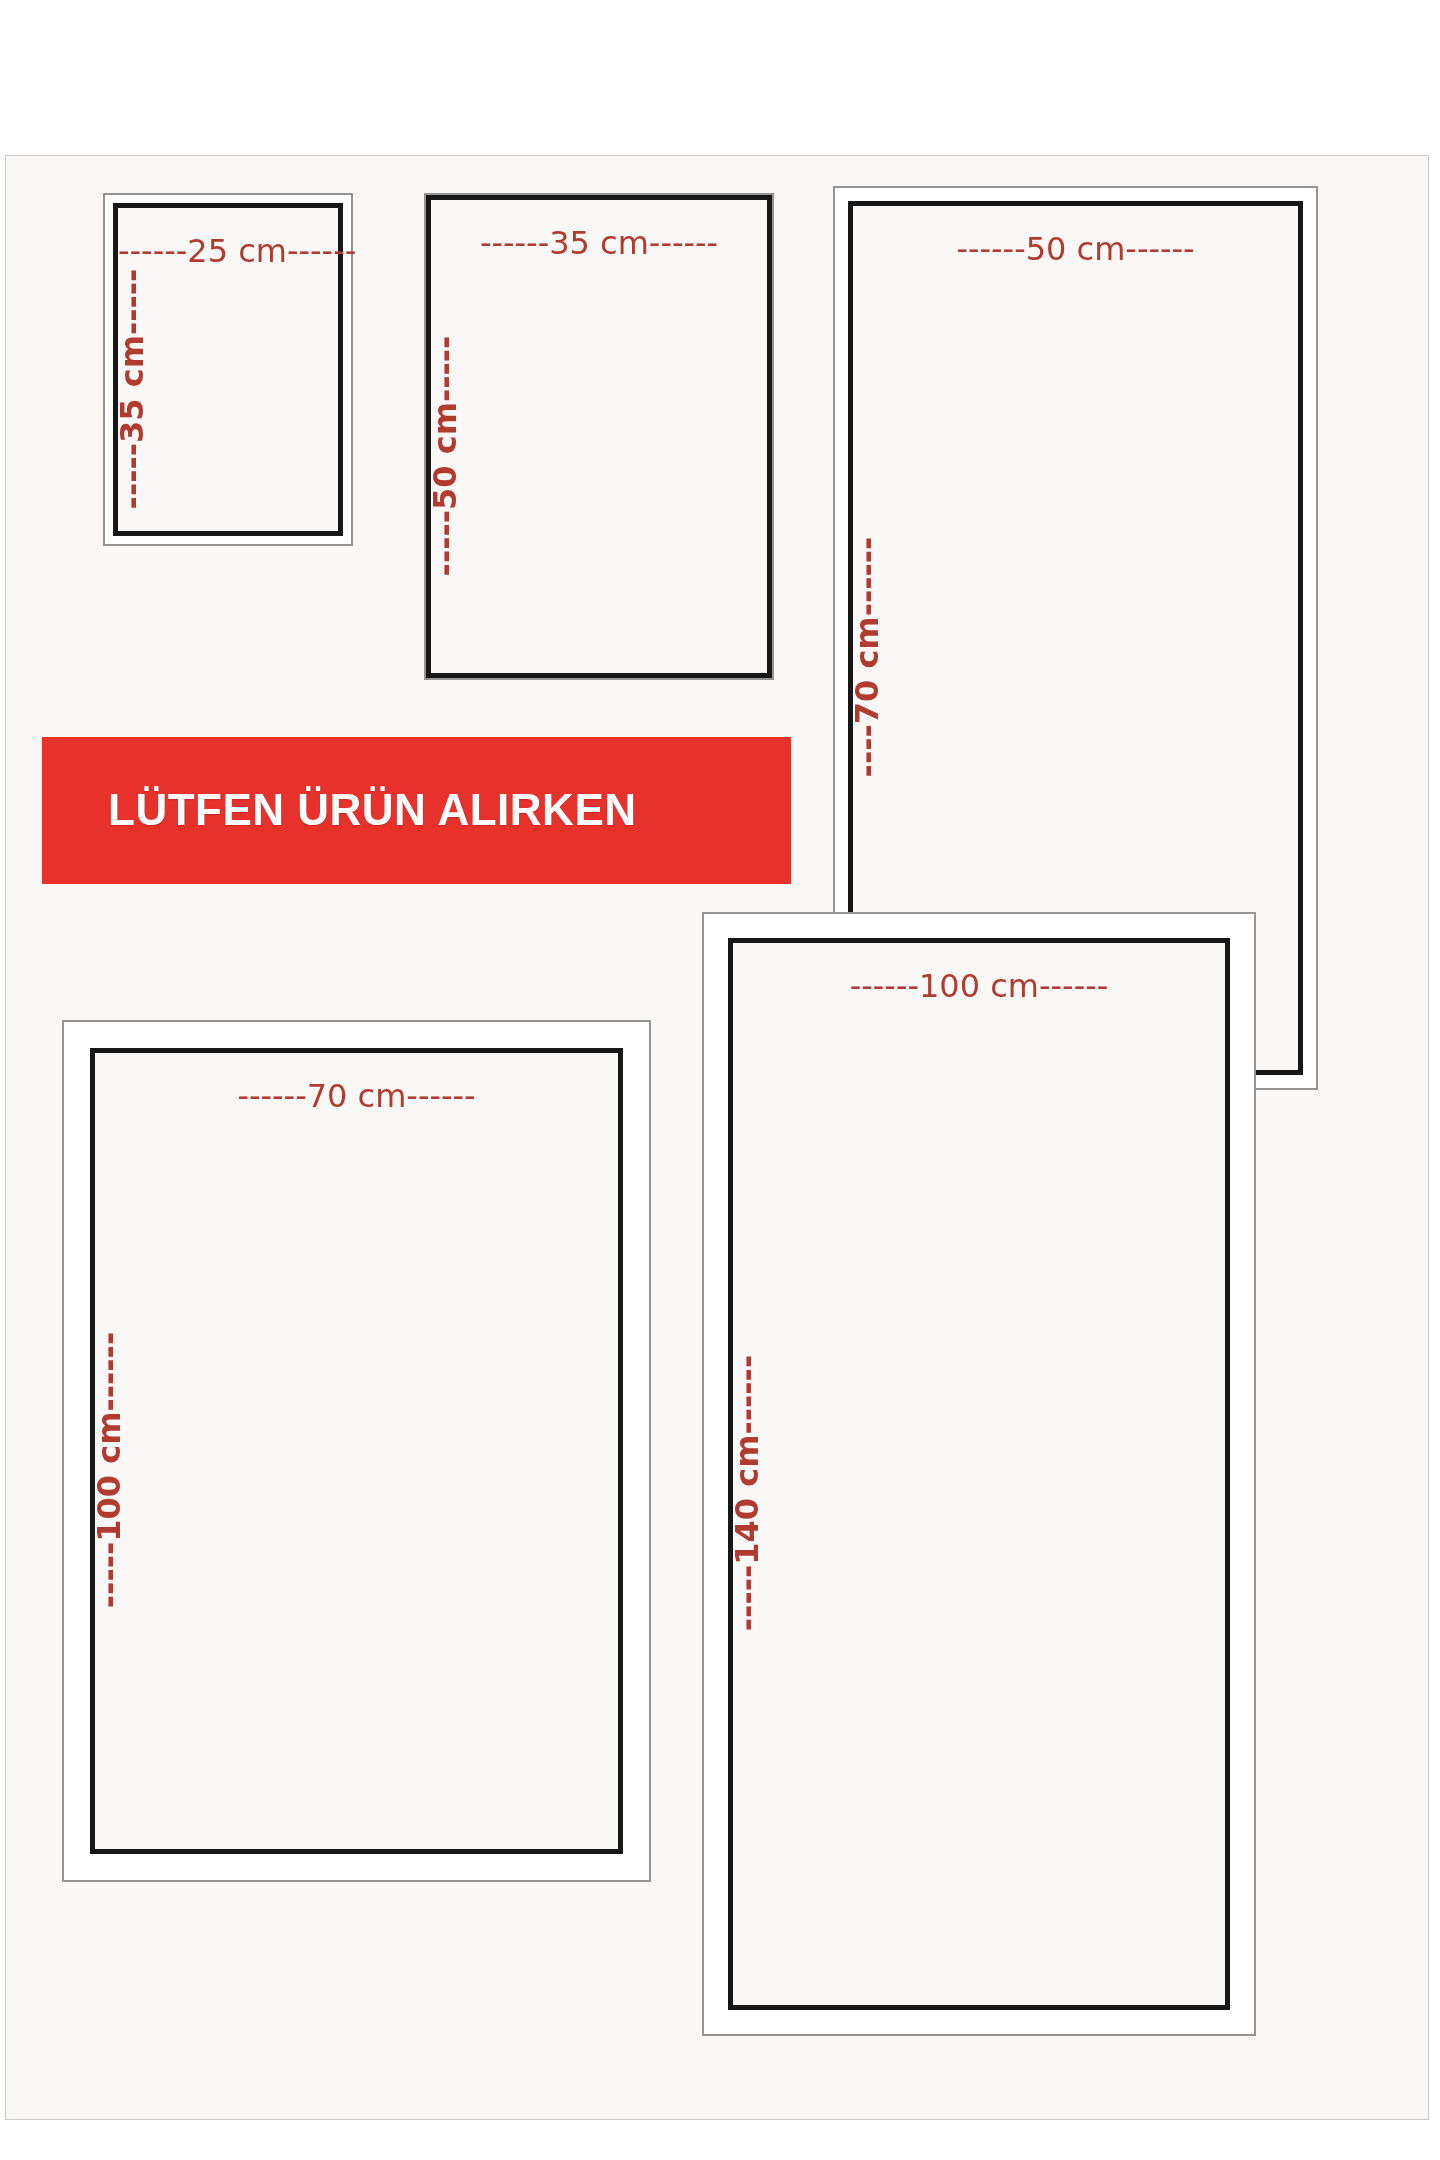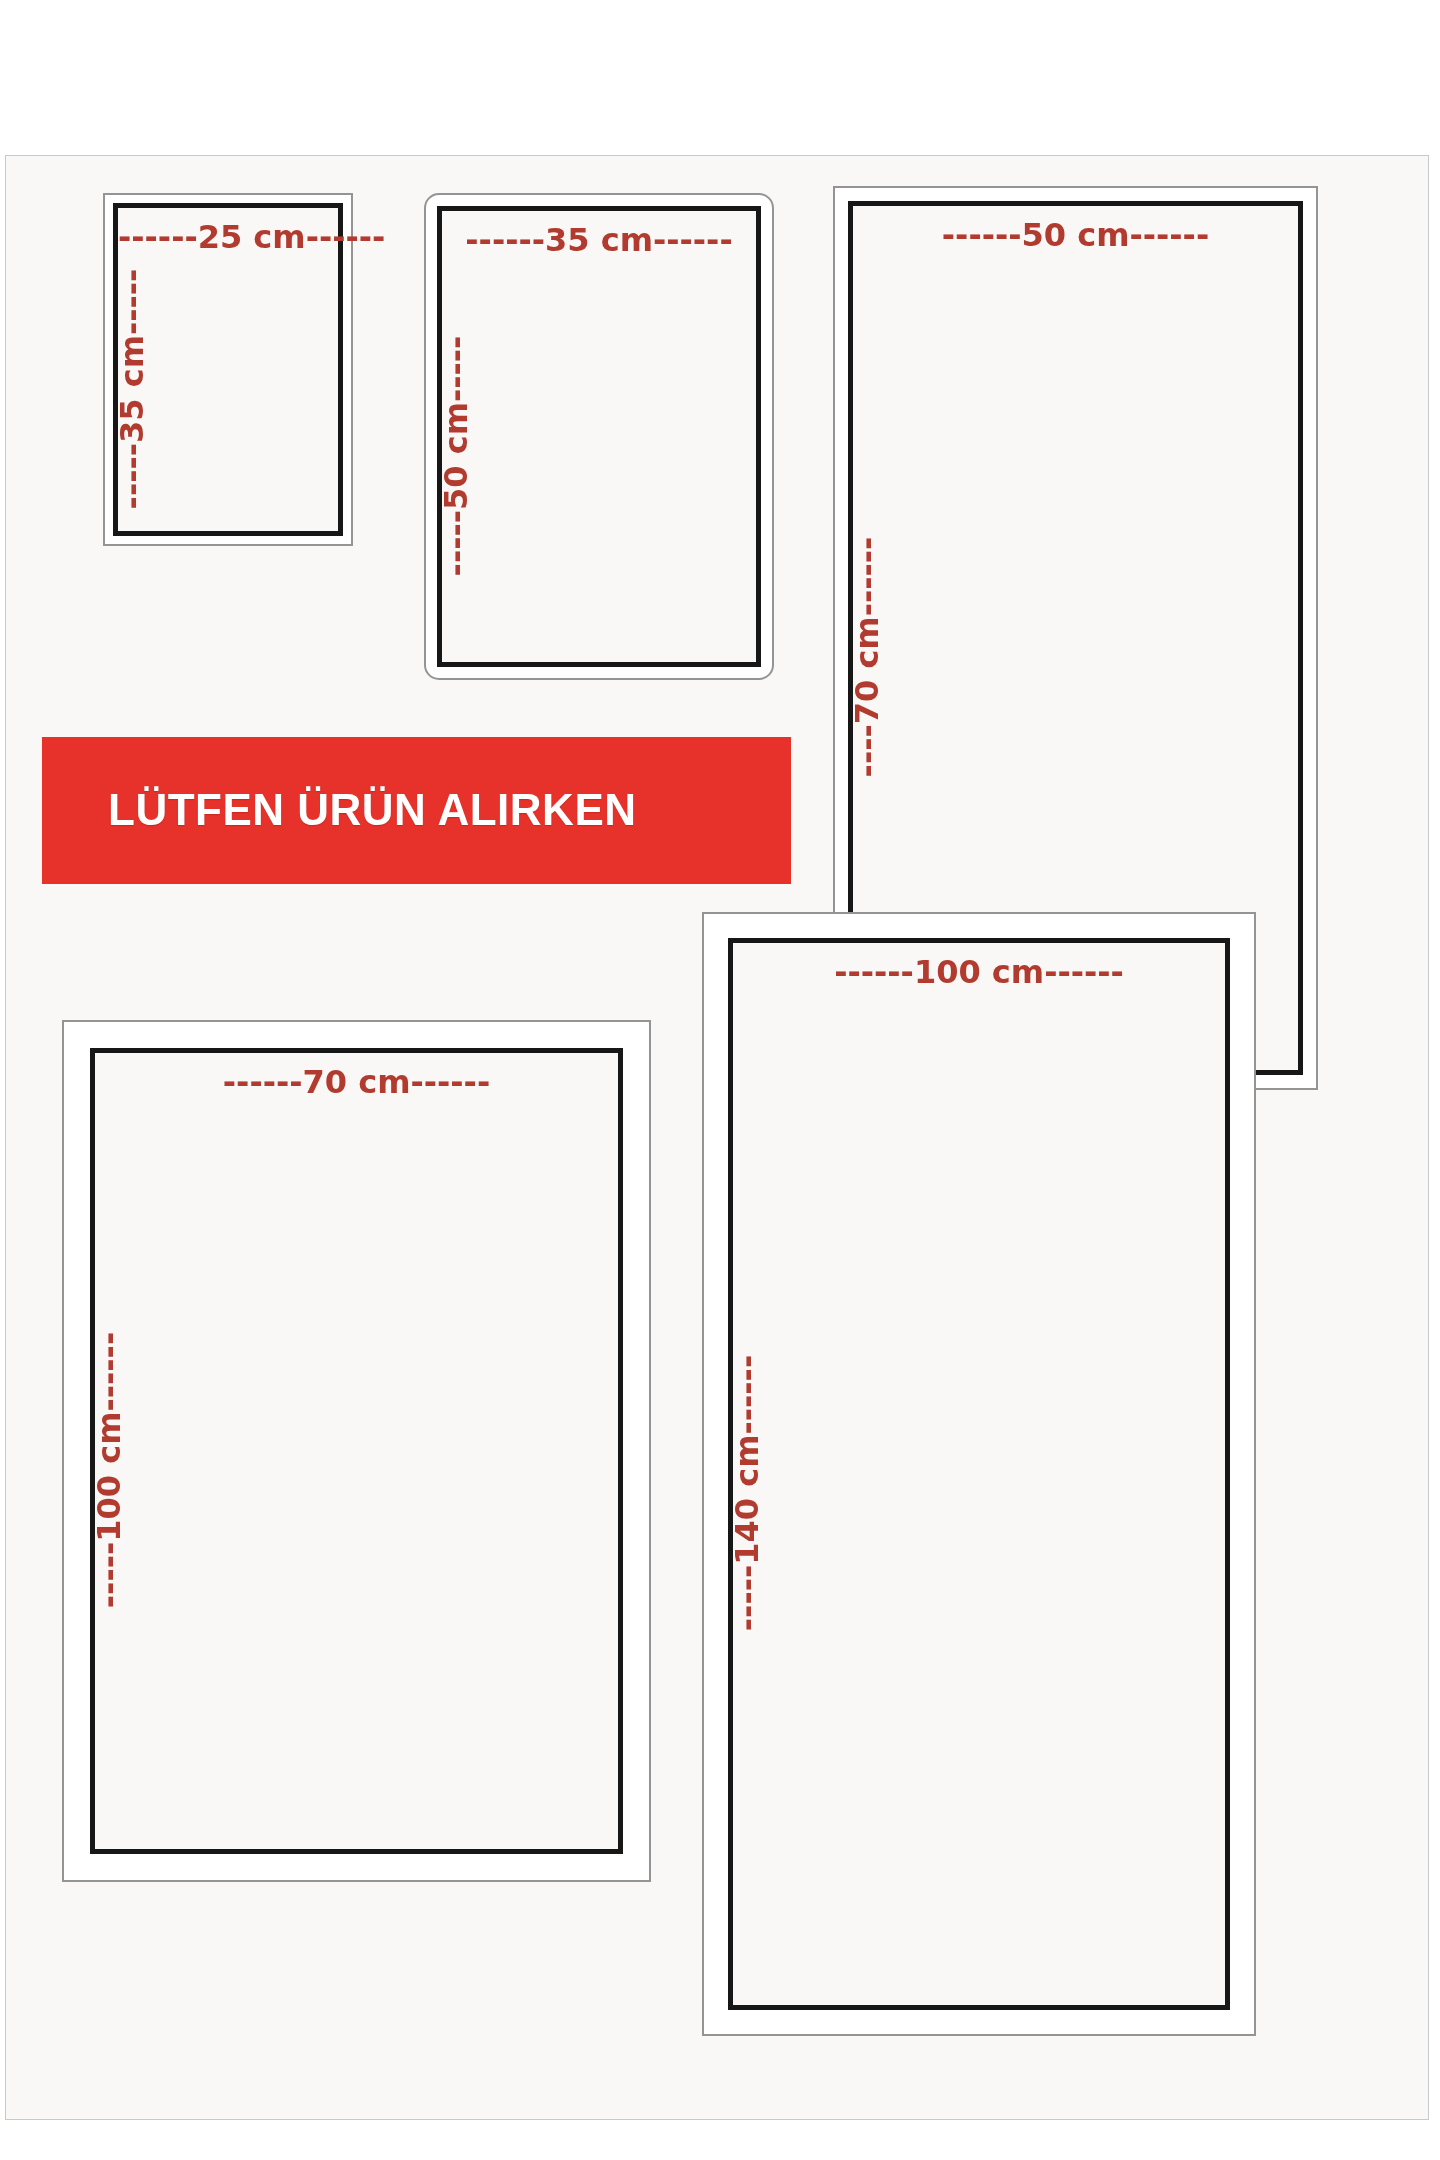--- a/index.html
+++ b/index.html
@@ -28,24 +28,24 @@
     position:absolute;
     background:#ffffff;
     border:2px solid var(--outer-border-gray);
   }
   .size-box .inner{
     position:relative;width:100%;height:100%;
     border:5px solid var(--border-black);
     background:var(--page-bg);
   }
   .dim-top{
-    position:absolute;top:10px;left:0;right:0;
+    position:absolute;top:24px;left:0;right:0;
     text-align:center;
     color:var(--label-red);
-    font-size:32px;font-weight:bold;
+    font-size:32px;font-weight:normal;
     white-space:nowrap;
     letter-spacing:0px;
   }
   .dim-left{
     position:absolute;top:50%;left:14px;
     transform-origin:left center;
     transform:rotate(-90deg) translateX(-50%);
     color:var(--label-red);
     font-size:32px;font-weight:bold;
     white-space:nowrap;
@@ -60,21 +60,21 @@
   }
   .banner .line{
     font-family:"Liberation Sans","DejaVu Sans",sans-serif;
     font-size:44px;font-weight:bold;
     letter-spacing:0.5px;
     line-height:1.1;
     text-shadow:0 1px 1px rgba(140,20,15,0.35);
   }
   
   .box-25x35 {left:103px;top:193px;width:250px;height:353px;padding:8px;}
-  .box-35x50 {left:424px;top:193px;width:350px;height:487px;padding:11px;border-radius:15px;}
+  .box-35x50 {left:424px;top:193px;width:350px;height:487px;}
   .box-50x70 {left:833px;top:186px;width:485px;height:904px;padding:13px;}
   .box-70x100{left:62px; top:1020px;width:589px;height:862px;padding:26px;}
   .box-100x140{left:702px;top:912px;width:554px;height:1124px;padding:24px;}
 </style>
 </head>
 <body>
 
 <div class="page"></div>
 
 <div class="size-box box-25x35">

